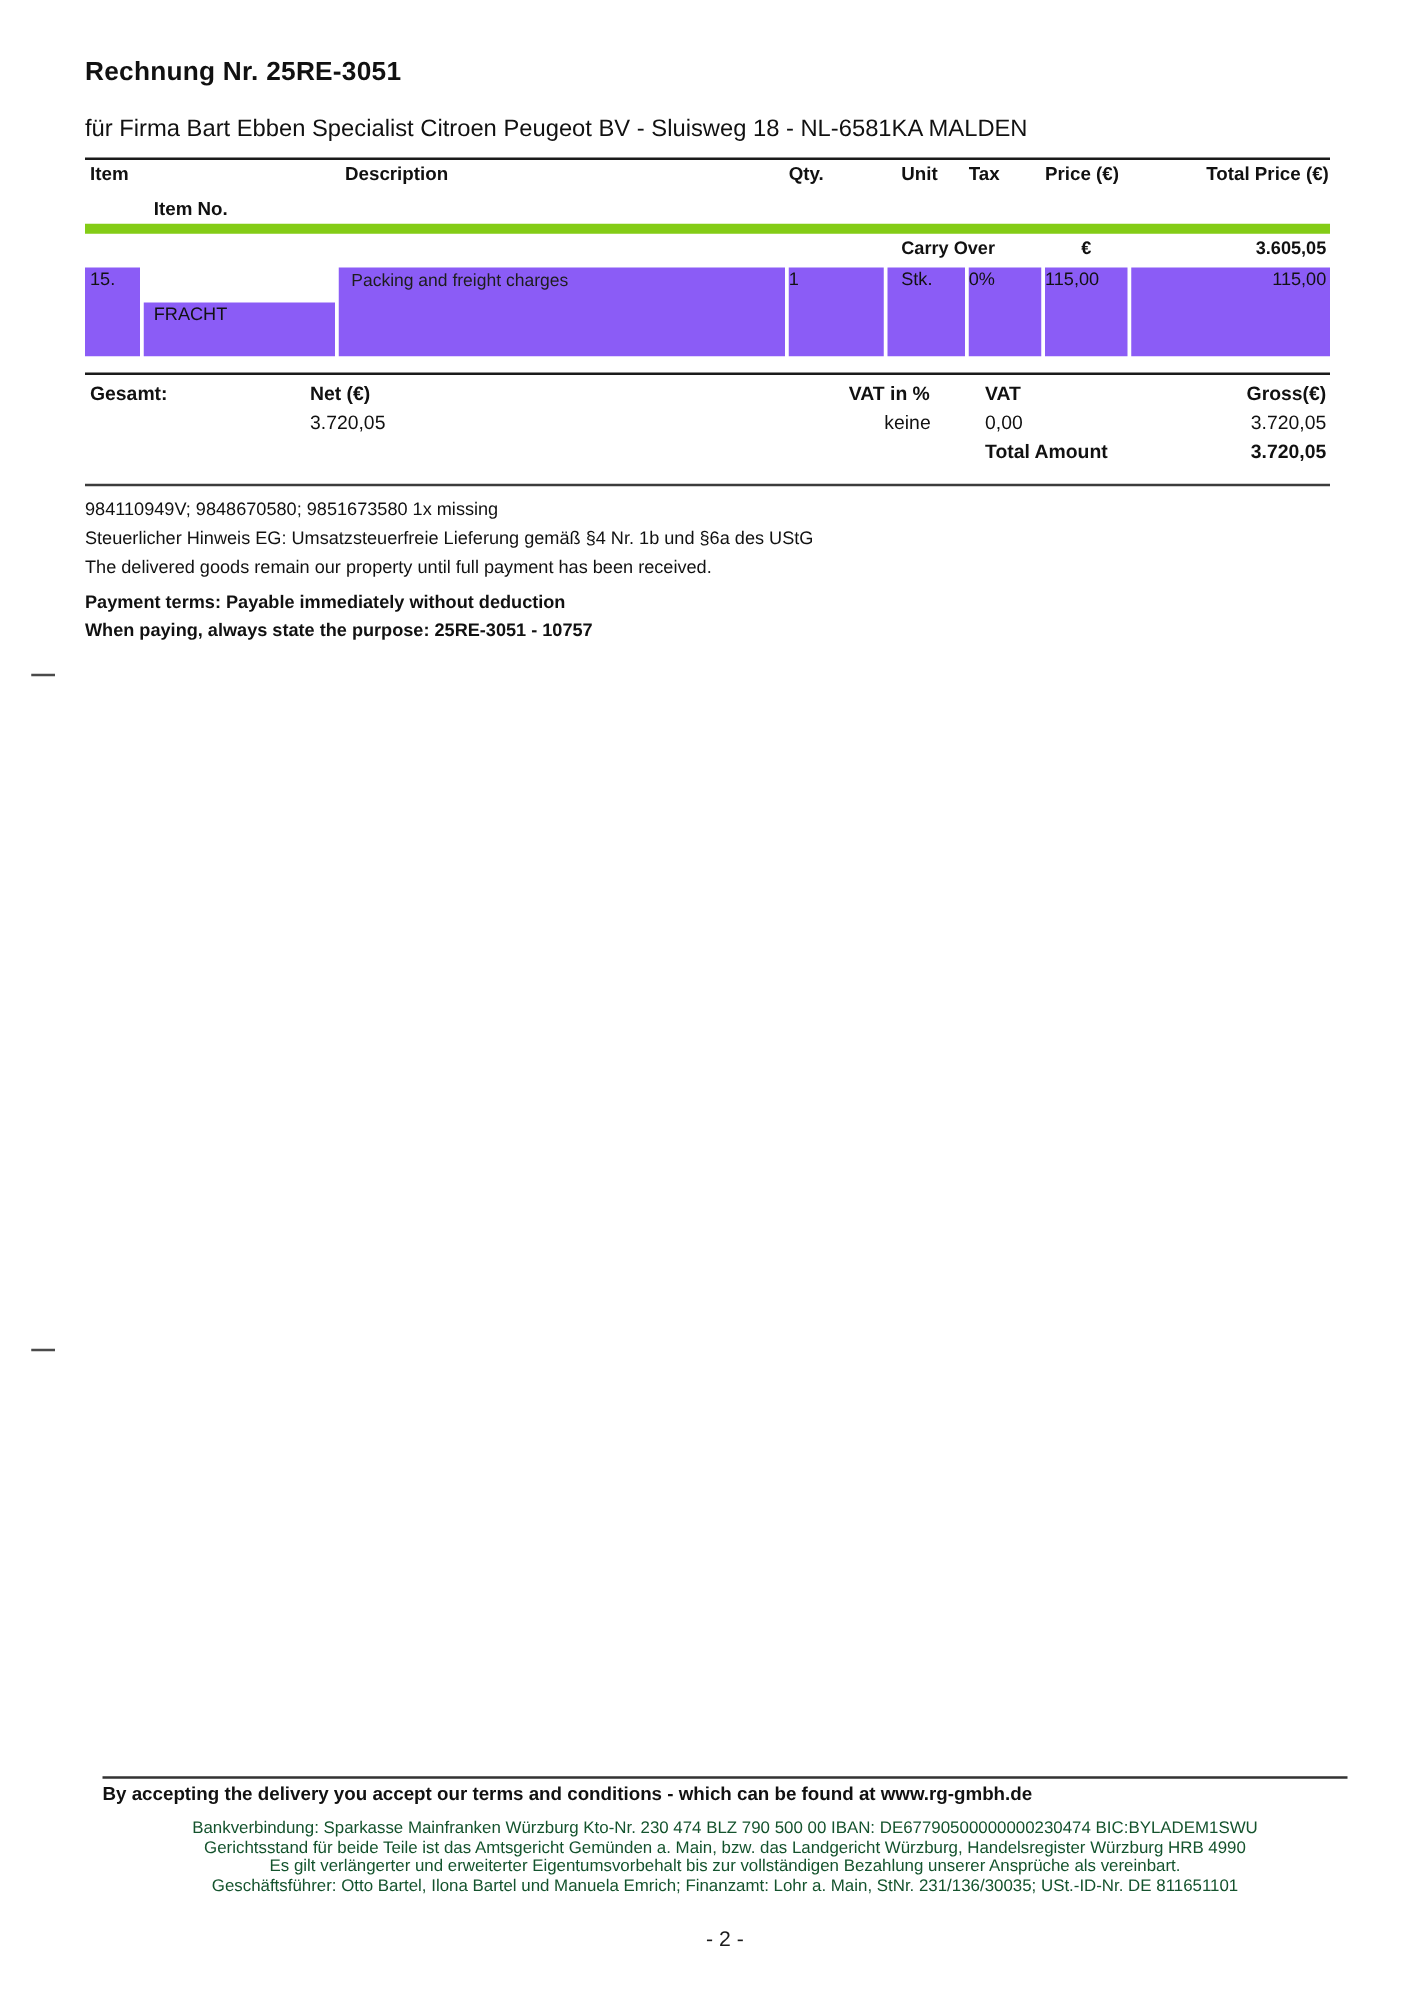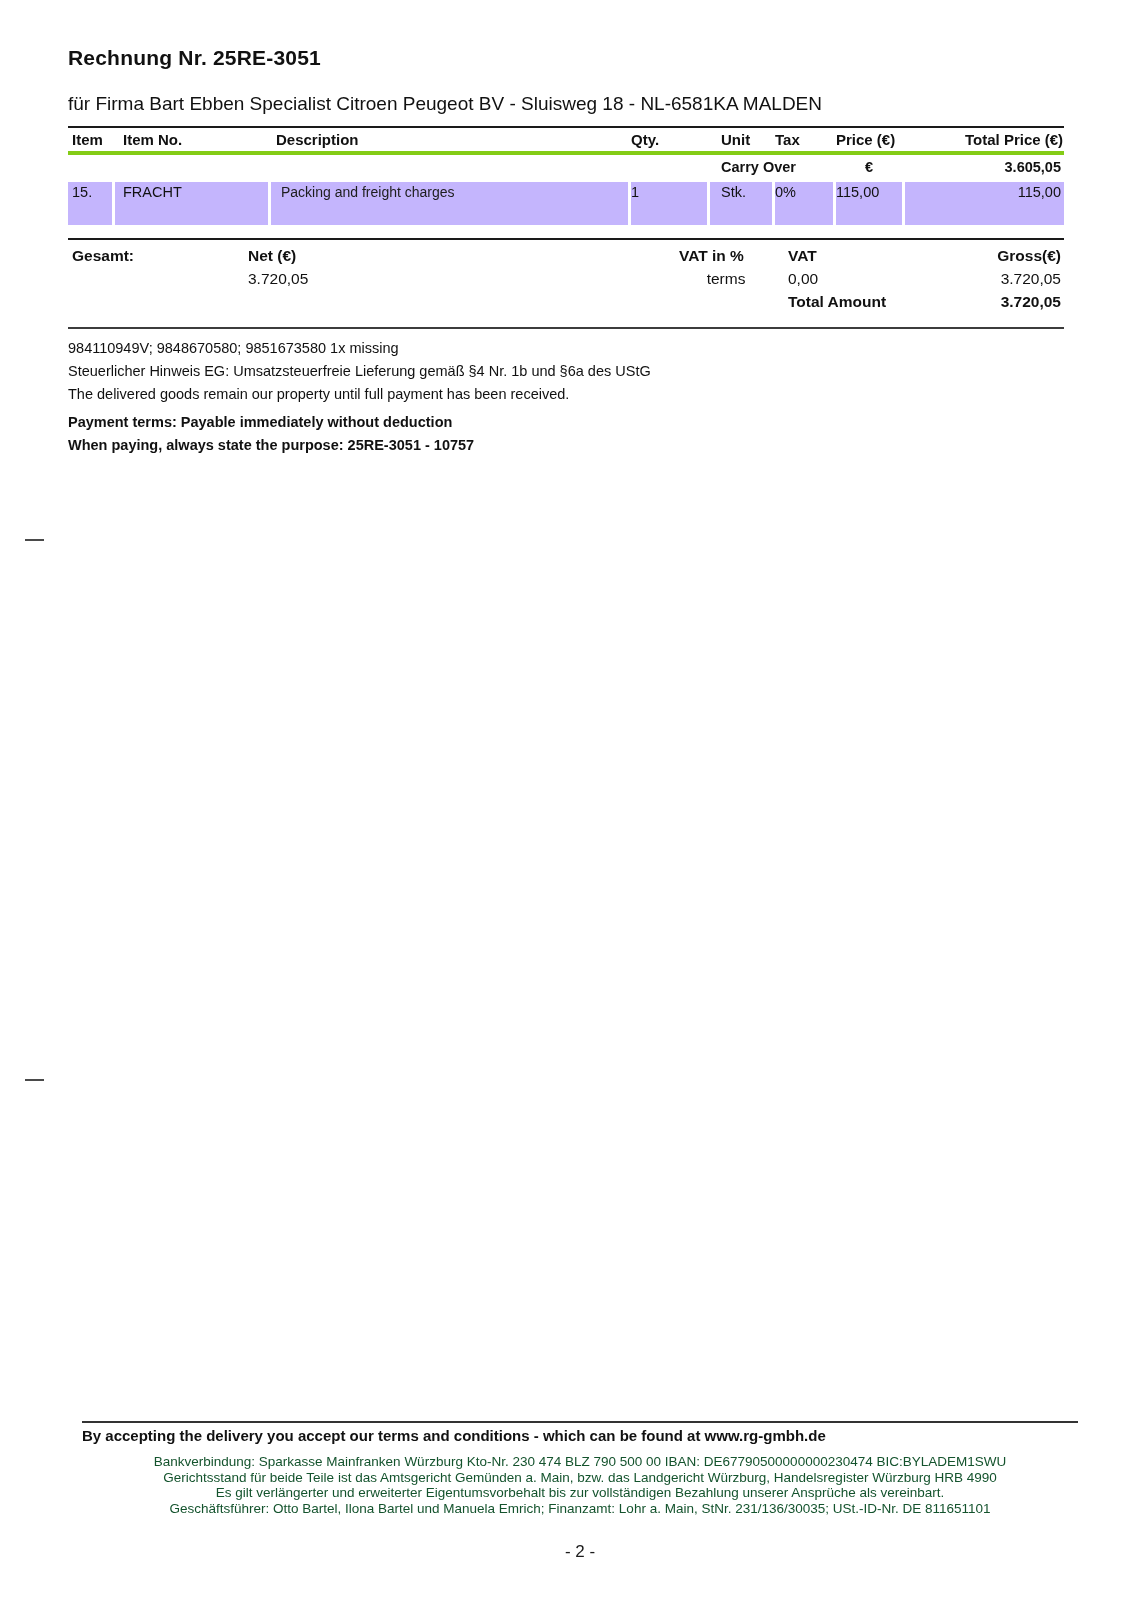--- a/index.html
+++ b/index.html
@@ -33,42 +33,42 @@
   }
   
   .items-table { margin-top: 10px; font-size: 14.5px; }
   .grid8 {
     display: grid;
     grid-template-columns: 44px 153px 357px 76px 62px 58px 66px 159px;
     column-gap: 3px;
   }
   .thead {
     border-top: 2px solid #1a1a1a;
-    border-bottom: 4px solid #84cc16;
+    border-bottom: 8px solid #84cc16;
     padding: 2px 0 2px 0;
     font-weight: bold;
     font-size: 15px;
     line-height: 19px;
   }
   .carry-row {
     padding: 3px 0;
     font-weight: bold;
     line-height: 18px;
   }
   .item-row {
     min-height: 45px;
     padding-top: 3px;
     line-height: 18px;
   }
-  .item-row > div { background: #c4b5fd; }
+  .item-row > div { background: #8b5cf6; }
   .item-row { background: transparent; }
   .cell { overflow: hidden; white-space: nowrap; }
   .pl4  { padding-left: 4px; }
   .pl5  { padding-left: 5px; }
-  .pl8  { padding-left: 8px; }
+  .pl8  { padding-left: 8px; margin-top: 28px; }
   .pl11 { padding-left: 11px; }
   .pl60 { padding-left: 60px; }
   .tr   { text-align: left; }
   .tr3  { text-align: right; padding-right: 3px; }
   .tc   { text-align: center; }
   .desc-cell { font-size: 14px; color: #1d1d1d; padding-left: 10px; }
   .span56 { grid-column: 5 / 7; }
   
   .item-row > .cell { padding-top: 1px; padding-bottom: 24px; }
   
@@ -183,21 +183,21 @@
       <div class="grid5">
         <div class="cell pl4 bold">Gesamt:</div>
         <div class="cell tr bold">Net (€)</div>
         <div class="cell pl15 bold">VAT in %</div>
         <div class="cell tr bold">VAT</div>
         <div class="cell tr3 bold">Gross(€)</div>
       </div>
       <div class="grid5">
         <div class="cell"></div>
         <div class="cell tr">3.720,05</div>
-        <div class="cell tc">terms</div>
+        <div class="cell tc">keine</div>
         <div class="cell tr">0,00</div>
         <div class="cell tr3">3.720,05</div>
       </div>
       <div class="grid5">
         <div class="cell"></div>
         <div class="cell"></div>
         <div class="cell"></div>
         <div class="cell tr bold">Total Amount</div>
         <div class="cell tr3 bold">3.720,05</div>
       </div>

